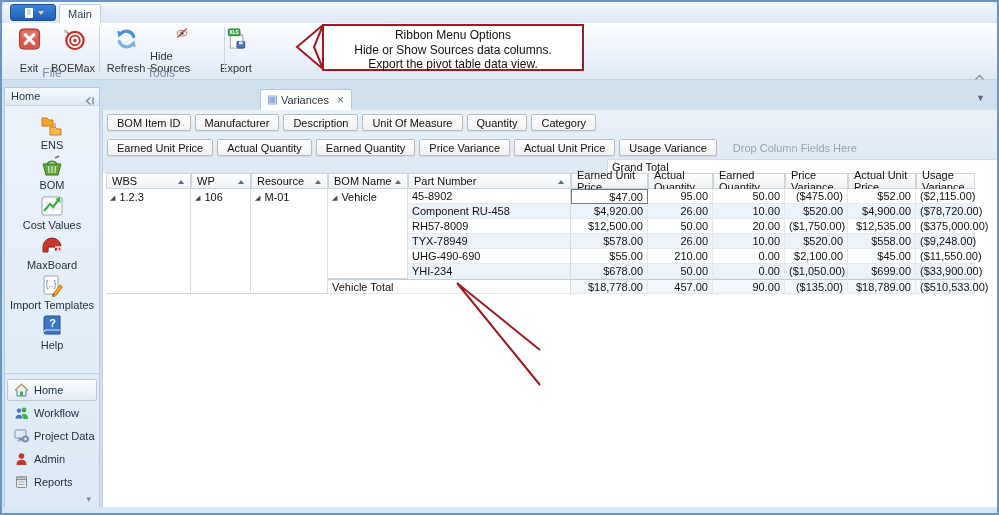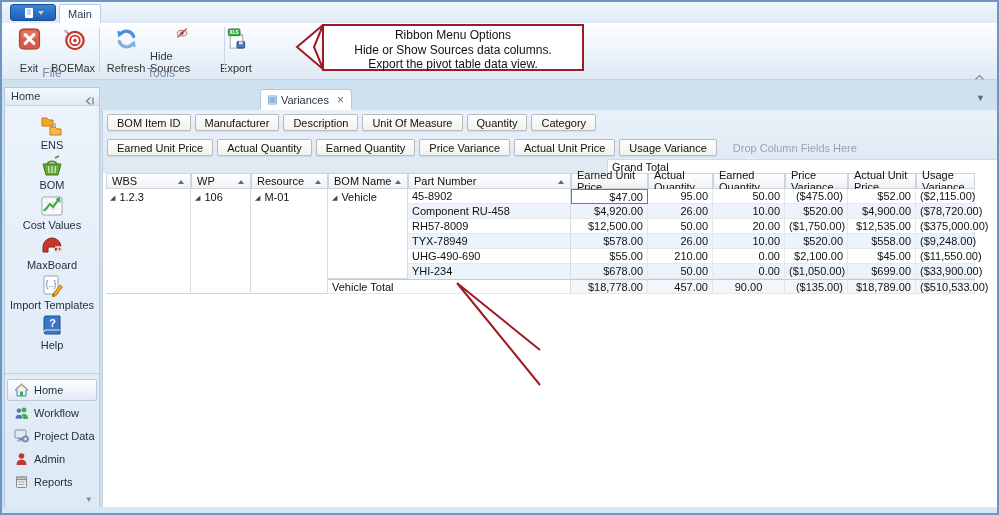--- a/index.html
+++ b/index.html
@@ -3,21 +3,21 @@
 <meta charset="utf-8">
 <style>
   * { margin:0; padding:0; box-sizing:border-box; }
   html,body { width:999px; height:515px; font-family:"Liberation Sans", sans-serif; }
   #win {
     position:relative; width:999px; height:515px;
     border:2px solid #6b96c3; background:#cfe0ef; overflow:hidden;
   }
   
   #titlebar { position:absolute; left:0; top:0; width:100%; height:21px;
-    background:linear-gradient(180deg,#eff6fd,#dfeaf6); }
+    background:linear-gradient(180deg,#eff6fd,#dfeaf6);border-radius:6px; }
   #appbtn { position:absolute; left:8px; top:2px; width:46px; height:17px;
     background:linear-gradient(180deg,#3c85d8,#1d5fb4); border:1px solid #1b4f94;
     border-radius:3px; display:flex; align-items:center; justify-content:center; gap:3px; }
   #maintab { position:absolute; left:57px; top:2px; width:42px; height:19px;
     background:#fdfeff; border:1px solid #b9cde2; border-bottom:none; border-radius:2px 2px 0 0;
     font-size:11px; color:#1e3c5c; display:flex; align-items:center; justify-content:center; }
   #ribbon { position:absolute; left:0; top:21px; width:100%; height:57px;
     background:linear-gradient(180deg,#fdfeff,#ecf3fb 55%,#dfe9f4); border-bottom:1px solid #c3d3e4; }
   .rbtn { position:absolute; top:3px; height:48px; display:flex; flex-direction:column;
     align-items:center; padding-top:1px; gap:11px; font-size:11px; color:#333; border-radius:2px; }
@@ -374,21 +374,21 @@
         <div class="pcell" style="left: 305px; top: 154px; width: 163px; height: 22px; background: rgb(237, 243, 250);">YHI-234</div>
         <div class="vcell" style="left: 468px; top: 154px; width: 77px; height: 15px; background: rgb(237, 243, 250);">$678.00</div>
         <div class="vcell" style="left: 545px; top: 154px; width: 65px; height: 15px; background: rgb(237, 243, 250);">50.00</div>
         <div class="vcell" style="left: 610px; top: 154px; width: 72px; height: 15px; background: rgb(237, 243, 250);">0.00</div>
         <div class="vcell" style="left: 682px; top: 154px; width: 63px; height: 22px; background: rgb(237, 243, 250);">($1,050.00)</div>
         <div class="vcell" style="left: 745px; top: 154px; width: 68px; height: 15px; background: rgb(237, 243, 250);">$699.00</div>
         <div class="vcell" style="left: 813px; top: 154px; width: 59px; height: 15px; background: rgb(237, 243, 250);">($33,900.00)</div>
         <div class="pcell totrow" style="left: 225px; top: 169px; width: 243px; height: 15px; background: rgb(255, 255, 255);">Vehicle Total</div>
         <div class="vcell totrow" style="left: 468px; top: 169px; width: 77px; height: 15px; background: rgb(243, 247, 251);">$18,778.00</div>
         <div class="vcell totrow" style="left: 545px; top: 169px; width: 65px; height: 15px; background: rgb(243, 247, 251);">457.00</div>
-        <div class="vcell totrow" style="left: 610px; top: 169px; width: 72px; height: 15px; background: rgb(243, 247, 251); text-align: center;">90.00</div>
+        <div class="vcell totrow" style="left: 610px; top: 169px; width: 72px; height: 15px; background: rgb(243, 247, 251);">90.00</div>
         <div class="vcell totrow" style="left: 682px; top: 169px; width: 63px; height: 15px; background: rgb(243, 247, 251);">($135.00)</div>
         <div class="vcell totrow" style="left: 745px; top: 169px; width: 68px; height: 15px; background: rgb(243, 247, 251);">$18,789.00</div>
         <div class="vcell totrow" style="left: 813px; top: 169px; width: 59px; height: 15px; background: rgb(243, 247, 251);">($510,533.00)</div>
       </div>
   </div>
 
   <svg class="callout-svg" style="left:450px;top:276px;" width="90" height="112" viewBox="0 0 90 112">
     <polygon points="5,5 88,72 88,107" fill="#fff"></polygon>
     <path d="M5,5 L88,72 M5,5 L88,107" fill="none" stroke="#9b1c22" stroke-width="2"></path>
   </svg>

